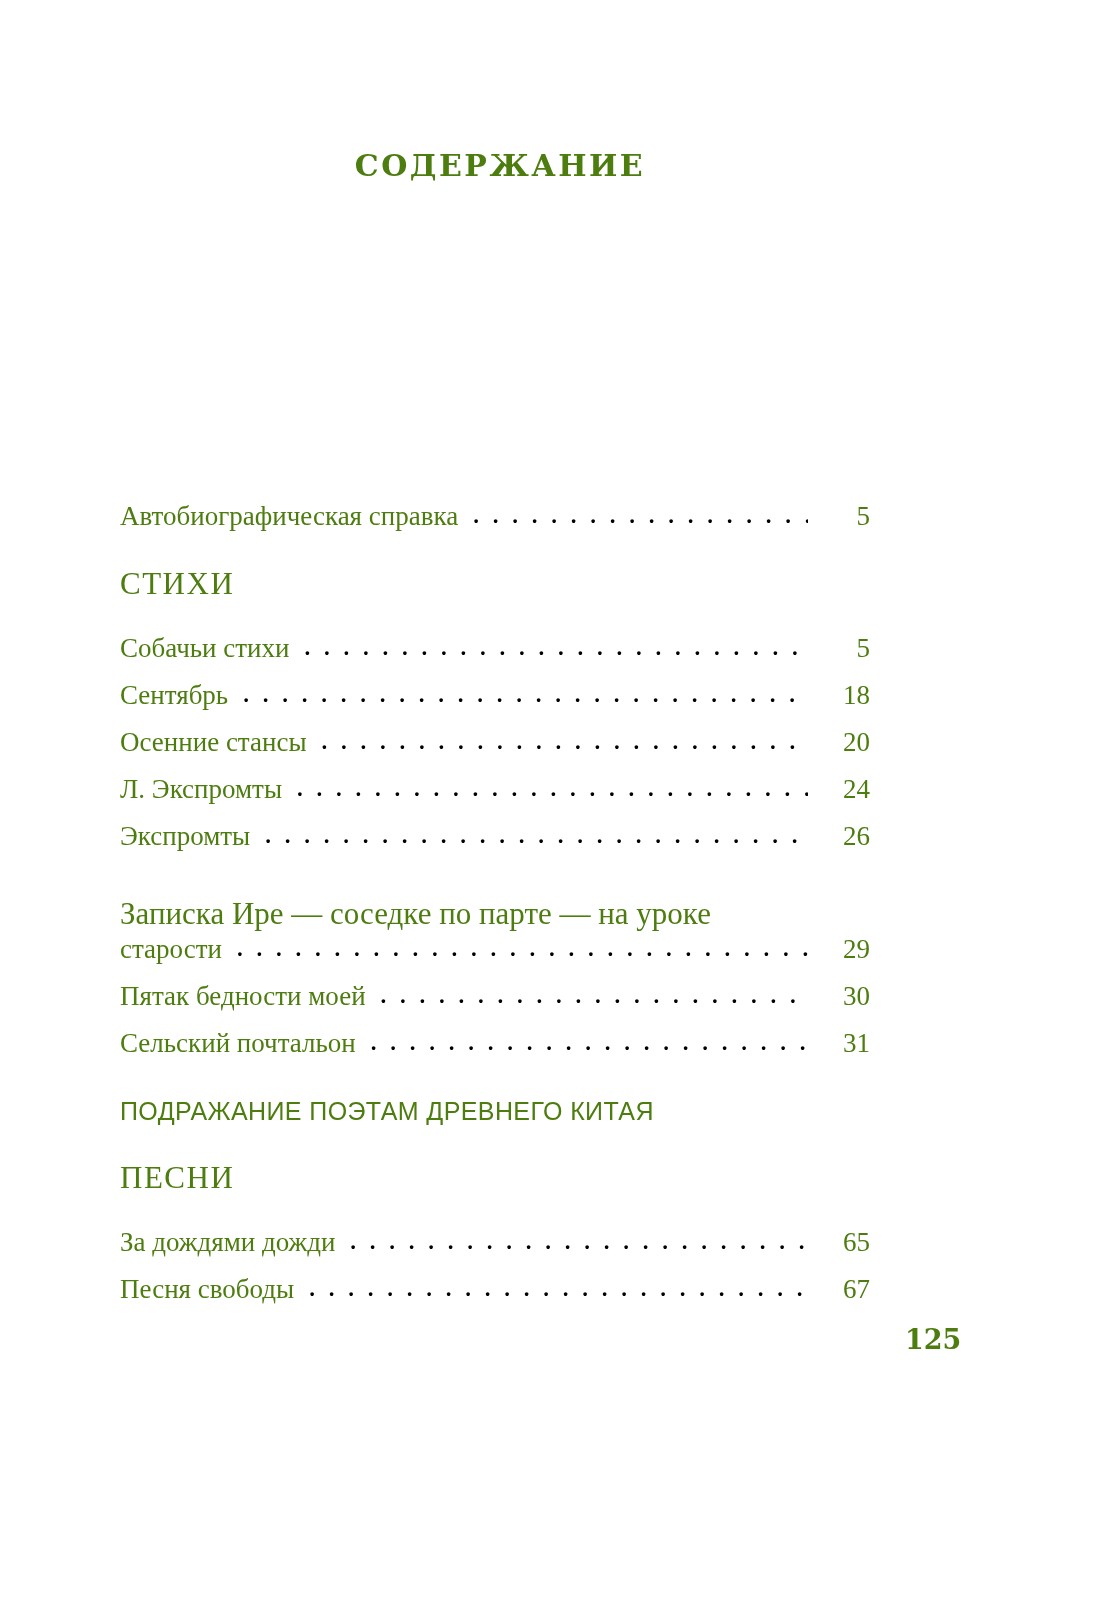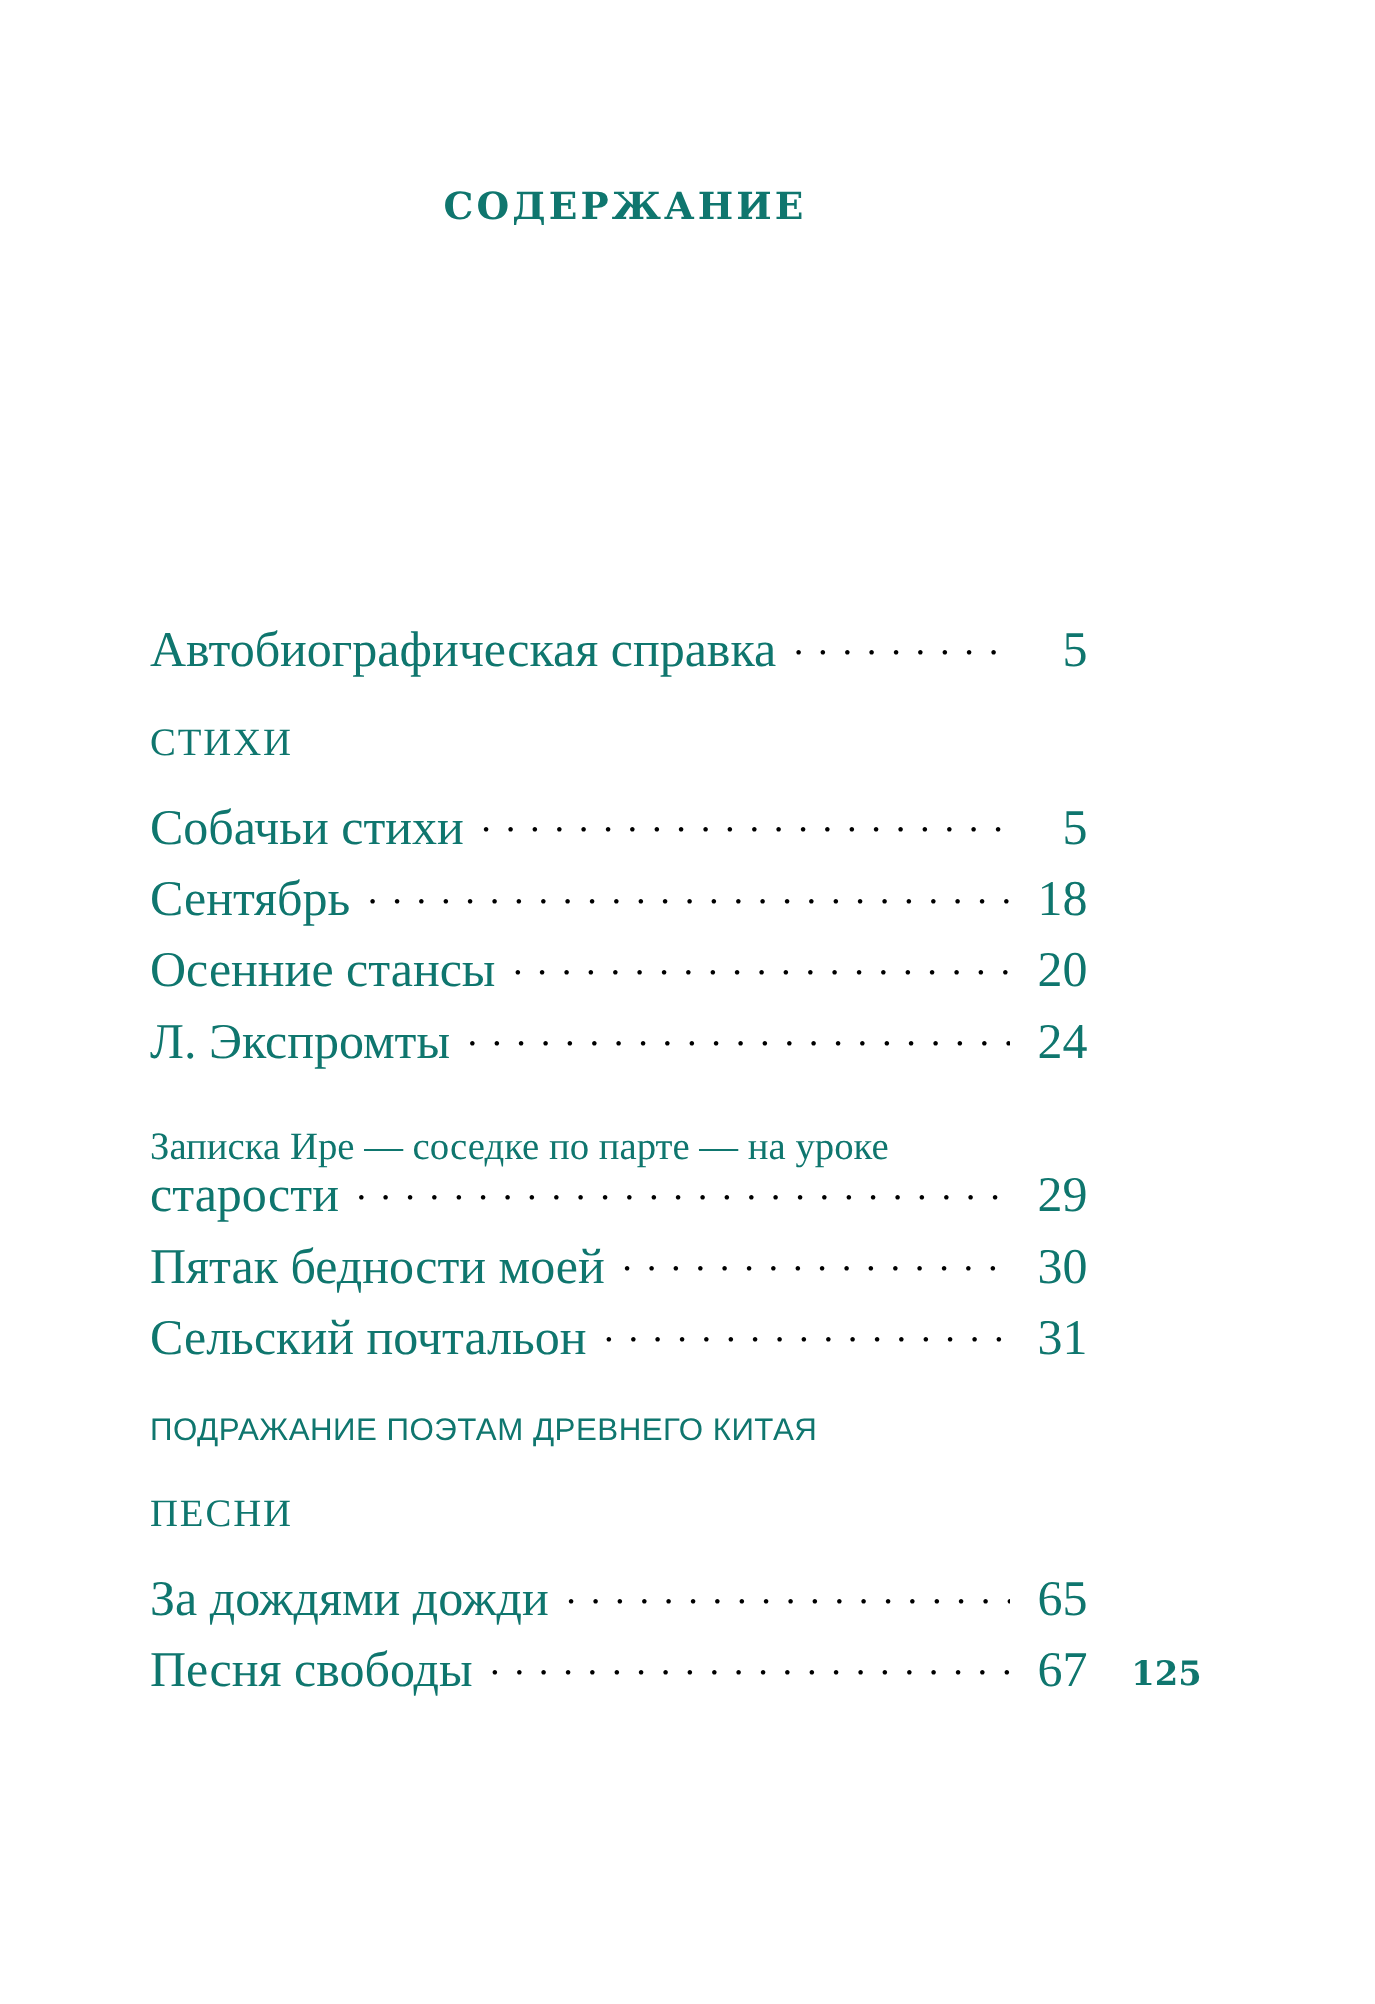--- a/index.html
+++ b/index.html
@@ -6,21 +6,21 @@
     margin: 0;
     padding: 0;
     background: #ffffff;
   }
   .page {
     position: relative;
     width: 1100px;
     height: 1603px;
     background: #ffffff;
     font-family: "Liberation Serif", serif;
-    color: #0f766e;
+    color: #4d7c0f;
     overflow: hidden;
     text-decoration: underline;
   }
 
   .toc-title {
     position: absolute;
     top: 148px;
     left: 0;
     width: 1000px;
     text-align: center;
@@ -33,21 +33,22 @@
   .toc-body {
     position: absolute;
     top: 500px;
     left: 120px;
     width: 750px;
   }
 
   
   .entry {
     display: flex;
-    font-size: 40px;
+    align-items: flex-end;
+    font-size: 27px;
     line-height: 1.0;
     margin-bottom: 17px;
     white-space: nowrap;
   }
   .entry .label {
     flex: 0 0 auto;
     padding-right: 10px;
   }
   .entry .leader {
     flex: 1 1 auto;
@@ -145,20 +146,25 @@
       <span class="leader"></span>
       <span class="page-num">20</span>
     </div>
 
     <div class="entry">
       <span class="label">Л. Экспромты</span>
       <span class="leader"></span>
       <span class="page-num">24</span>
     </div>
 
+    <div class="entry">
+      <span class="label">Экспромты</span>
+      <span class="leader"></span>
+      <span class="page-num">26</span>
+    </div>
 
     <div class="entry-multi">
       <div class="first-line">Записка Ире — соседке по парте — на уроке</div>
       <div class="entry" style="margin-bottom:0;">
         <span class="label">старости</span>
         <span class="leader"></span>
         <span class="page-num">29</span>
       </div>
     </div>
 

